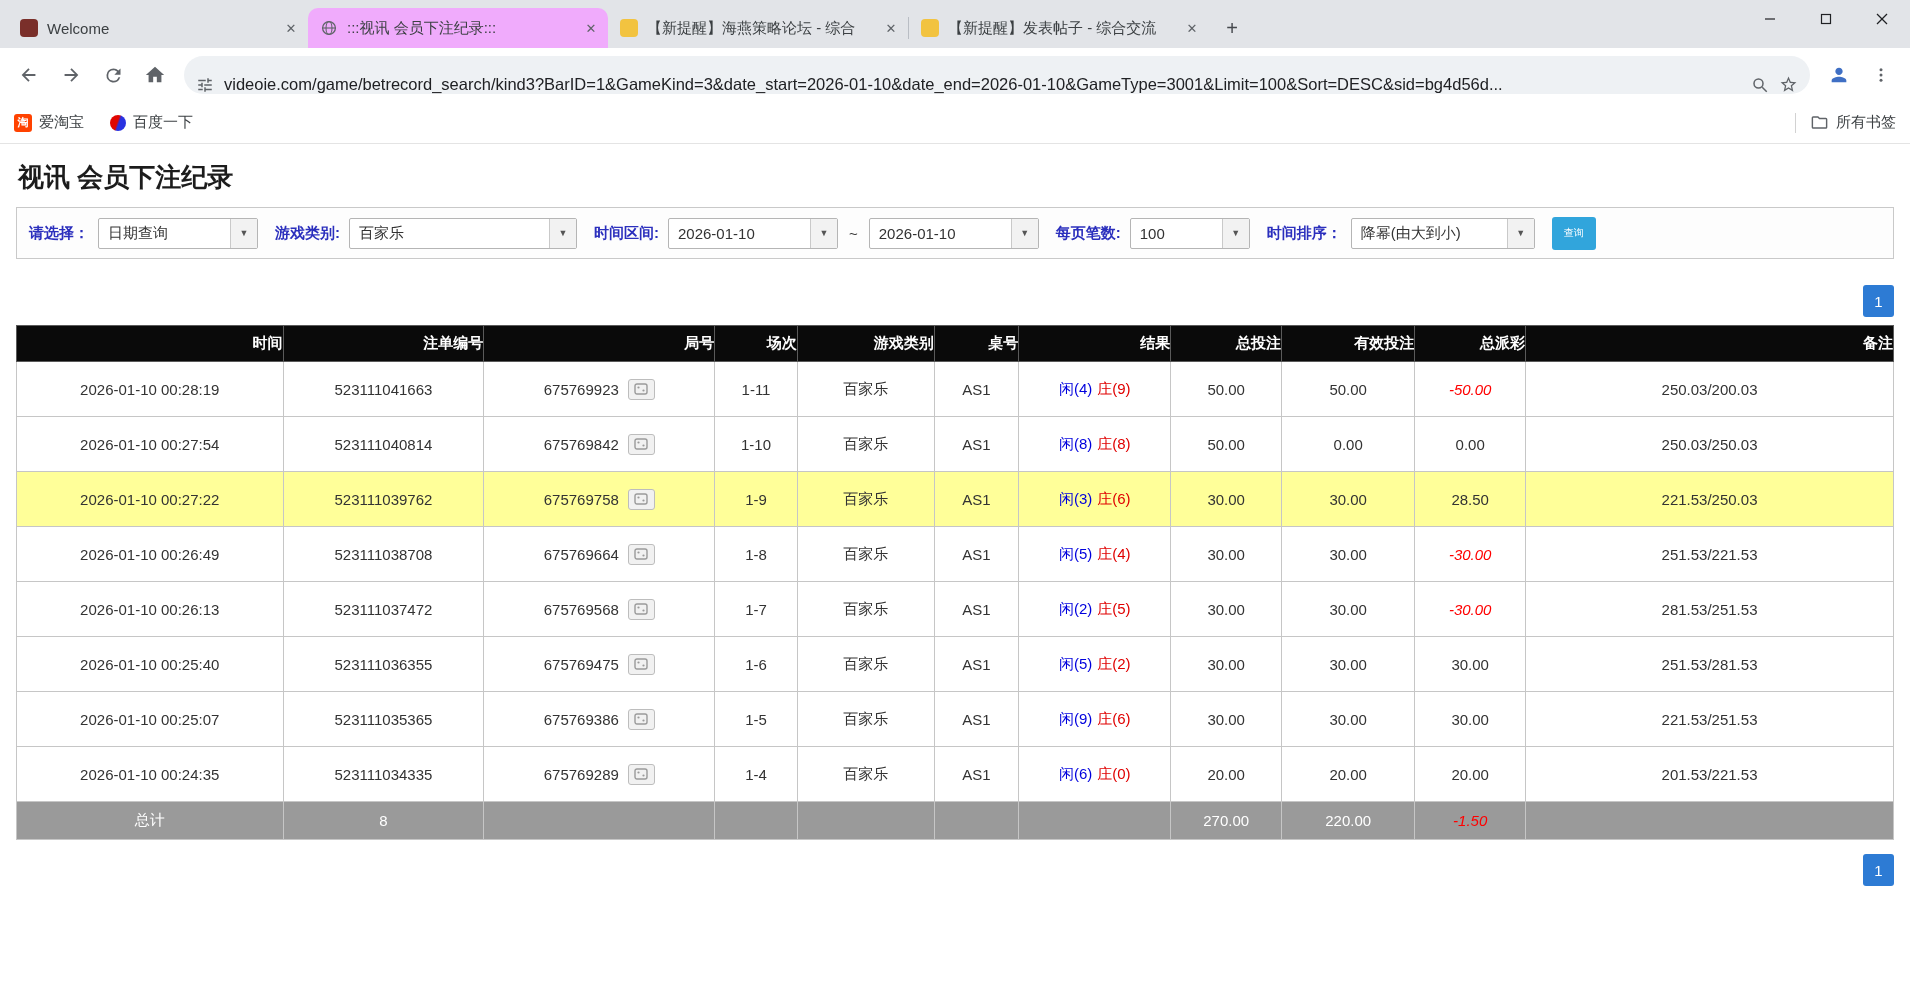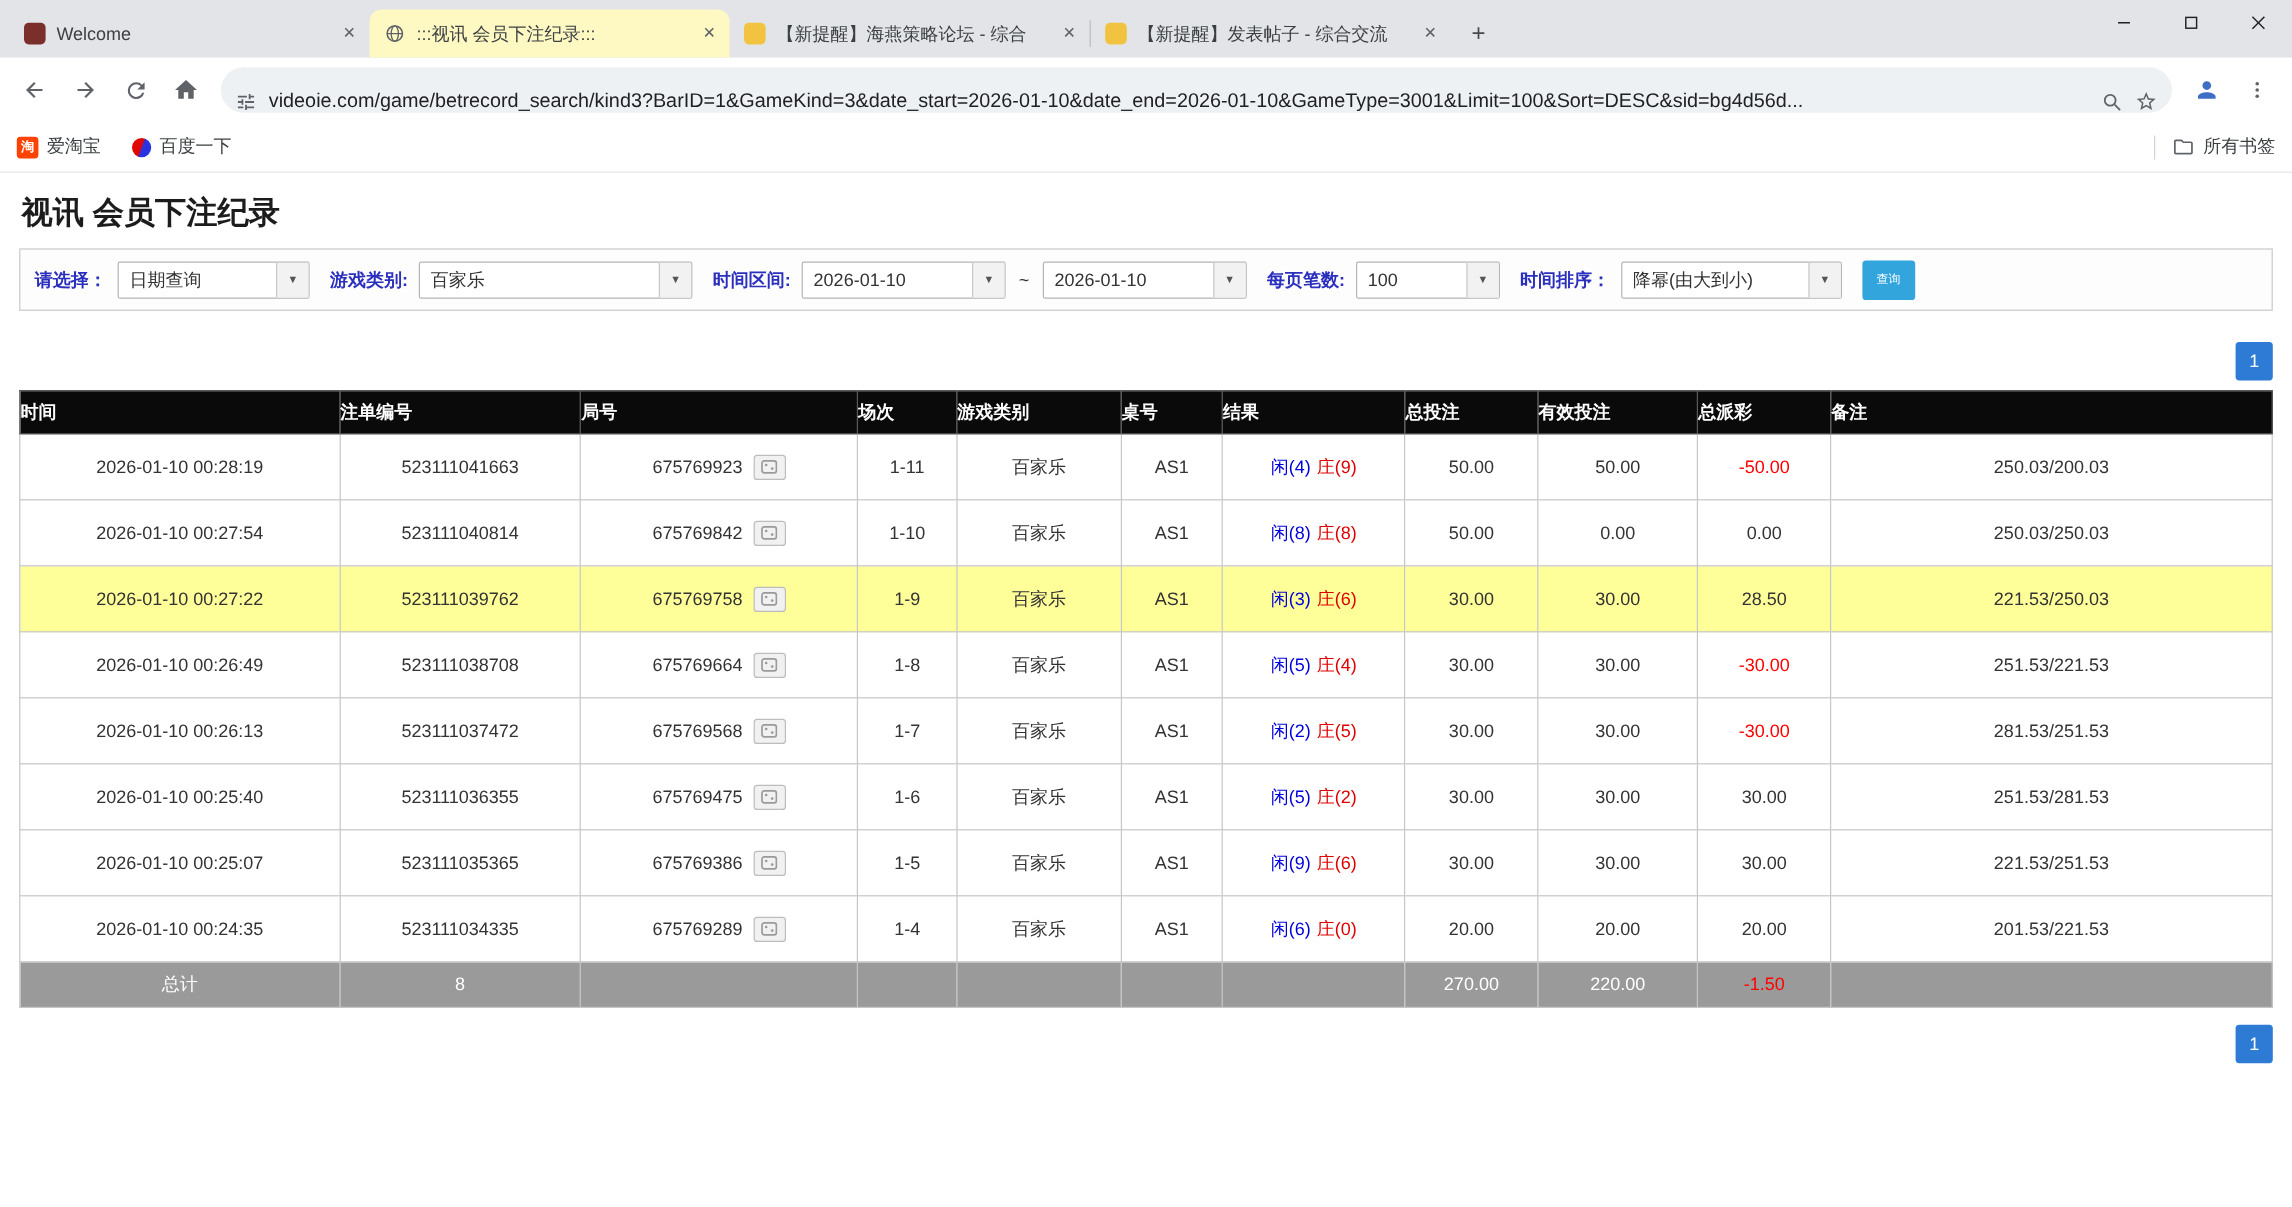--- a/index.html
+++ b/index.html
@@ -5,21 +5,21 @@
   * { margin:0; padding:0; box-sizing:border-box; }
   html,body { width:1910px; height:1006px; overflow:hidden; background:#fff;
     font-family:"Liberation Sans","DejaVu Sans",sans-serif; }
 
   
   .tabstrip { height:48px; background:#e2e4e8; display:flex; align-items:flex-end;
     padding-left:8px; position:relative; }
   .tab { width:300px; height:40px; display:flex; align-items:center; gap:9px;
     padding:0 8px 0 12px; border-radius:10px 10px 0 0; color:#3c4043; font-size:15px;
     position:relative; cursor:default; }
-  .tab.active { background:#fef9c3; }
+  .tab.active { background:#f0abfc; }
   .tab .t-title { flex:1; white-space:nowrap; overflow:hidden; }
   .tab .t-close { width:18px; height:18px; border-radius:50%; display:flex;
     align-items:center; justify-content:center; font-size:13px; color:#5f6368; flex:none; }
   .favicon { width:18px; height:18px; flex:none; border-radius:4px; display:flex;
     align-items:center; justify-content:center; }
   .fav-maroon { background:#7a2f2a; }
   .fav-yellow { background:#f2c340; }
   .tab-sep { width:1px; height:22px; background:#b9bdc4; margin-bottom:9px; }
   .newtab-btn { width:30px; height:30px; margin:0 0 5px 8px; border-radius:50%;
     display:flex; align-items:center; justify-content:center; font-size:20px; color:#45484d; }
@@ -71,27 +71,27 @@
   .summary-right { color:#f00; }
 
   .pager { display:flex; justify-content:flex-end; }
   .pager.top { margin:26px 0 8px; }
   .pager.bottom { margin-top:14px; }
   .page-num { min-width:31px; height:32px; padding:0 6px; background:#2d7bd4; color:#fff;
     display:flex; align-items:center; justify-content:center; font-size:15px; border-radius:3px; }
 
   table.records { width:100%; border-collapse:collapse; font-size:15px; table-layout:fixed; }
   .records thead th { background:#0a0a0a; color:#fff; font-weight:bold; height:36px;
-    border:1px solid #5a5a5a; text-align:left; }
+    border:1px solid #5a5a5a; text-align:right; }
   .records tbody td { border:1px solid #c6c6c6; background:#fff; height:55px;
     text-align:center; color:#333; }
   .records tbody tr.highlight td { background:#ffff99; }
   .records tfoot td { border:1px solid #c6c6c6; background:#9a9a9a; color:#fff; height:38px;
     text-align:center; }
-  .neg { color:#f00 !important; }
+  .neg { color:#f00 !important;font-style:italic; }
   .betlink { color:#2a6db8; cursor:pointer; }
   .player { color:#0000dd; }
   .banker { color:#e00000; margin-left:5px; }
   .round-cell-inner { display:flex; align-items:center; justify-content:center; gap:9px; }
   .dice-btn { width:27px; height:21px; border:1px solid #bdbdbd; border-radius:3px;
     background:#f1f1f1; display:flex; align-items:center; justify-content:center; }
 
   svg { display:block; }
 </style>
 </head>

